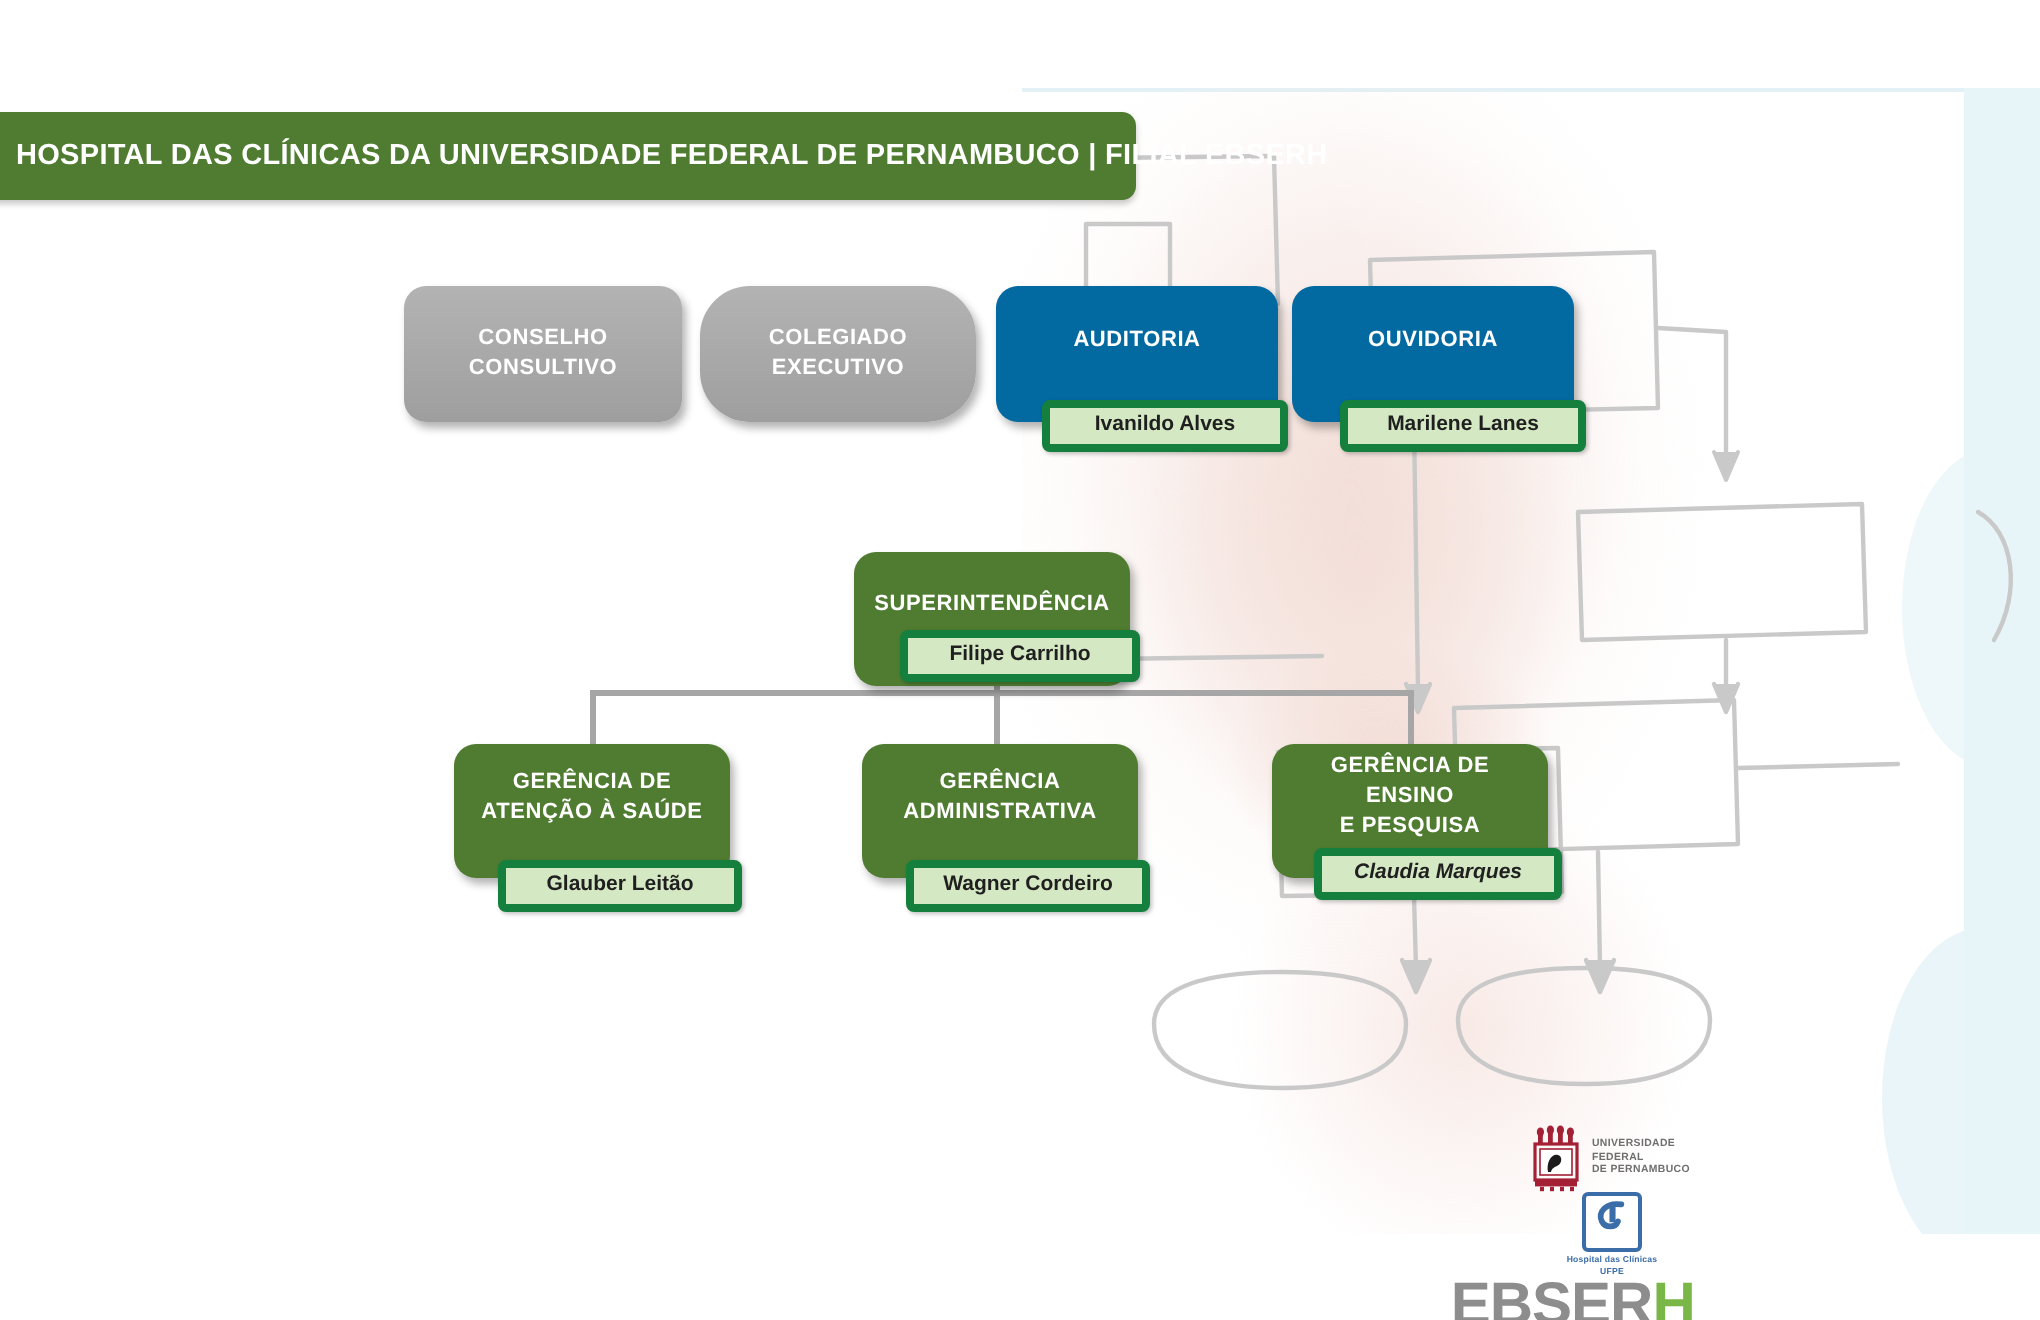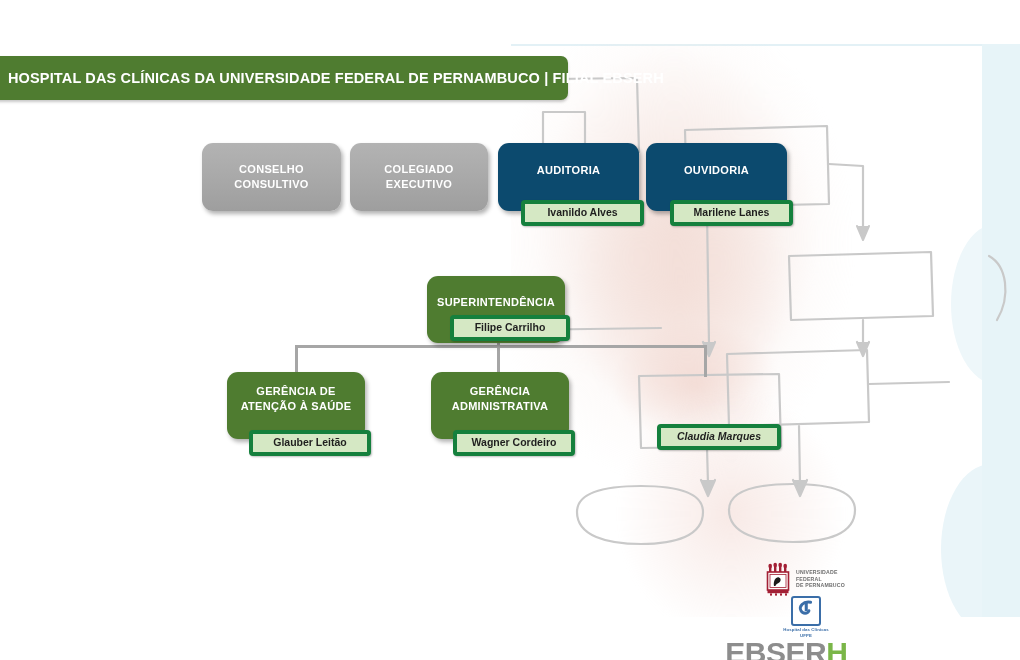--- a/index.html
+++ b/index.html
@@ -142,21 +142,21 @@
     font-size: 11px;
     line-height: 15px;
     letter-spacing: 0.3px;
     padding: 0 8px;
     white-space: pre-line;
   }
   .node.gray {
     background: linear-gradient(180deg,#b3b3b3 0%, #a8a8a8 55%, #9e9e9e 100%);
   }
   .node.green-light {
-    background: #0c4a6e;
+    background: #0369a1;
   }
   .node.green-dark {
     background: #4f7c30;
   }
   .node.has-name .node-title { margin-bottom: 14px; }
 
   .name-tag {
     position: absolute;
     background: #d5e8c4;
     border: 4px solid #15803d;
@@ -297,21 +297,21 @@
   <div class="conn conn-h" style="left:295px; top:345px; width:412px;"></div>
   <div class="conn conn-v" style="left:295px; top:345px; height:32px;"></div>
   <div class="conn conn-v" style="left:497px; top:345px; height:32px;"></div>
   <div class="conn conn-v" style="left:704px; top:345px; height:32px;"></div>
 
   <div class="node gray" style="left:202px; top:143px; width:139px; height:68px;">
     <div class="node-title">CONSELHO
 CONSULTIVO</div>
   </div>
 
-  <div class="node gray" style="left:350px; top:143px; width:138px; height:68px;">
+  <div class="node gray" style="left:350px; top:143px; width:138px; height:68px;border-radius:25px;">
     <div class="node-title">COLEGIADO
 EXECUTIVO</div>
   </div>
 
   <div class="node green-light has-name" style="left:498px; top:143px; width:141px; height:68px;">
     <div class="node-title">AUDITORIA</div>
   </div>
   <div class="name-tag" style="left:521px; top:200px; width:95px;">Ivanildo Alves</div>
 
   <div class="node green-light has-name" style="left:646px; top:143px; width:141px; height:68px;">
@@ -329,20 +329,24 @@
 ATENÇÃO À SAÚDE</div>
   </div>
   <div class="name-tag" style="left:249px; top:430px; width:94px;">Glauber Leitão</div>
 
   <div class="node green-dark has-name" style="left:431px; top:372px; width:138px; height:67px;">
     <div class="node-title">GERÊNCIA
 ADMINISTRATIVA</div>
   </div>
   <div class="name-tag" style="left:453px; top:430px; width:94px;">Wagner Cordeiro</div>
 
+  <div class="node green-dark has-name" style="left:636px; top:372px; width:138px; height:67px;">
+    <div class="node-title">GERÊNCIA DE ENSINO
+E PESQUISA</div>
+  </div>
   <div class="name-tag" style="left:657px; top:424px; width:96px;font-style:italic;">Claudia Marques</div>
 
   <div class="logos">
 
     <div class="logo-ufpe">
       <div class="ufpe-crest">
         <svg viewBox="0 0 26 34" width="26" height="34">
           <g fill="#a32035">
             <rect x="4" y="5" width="2.4" height="5"></rect>
             <rect x="9" y="4" width="2.4" height="6"></rect>

